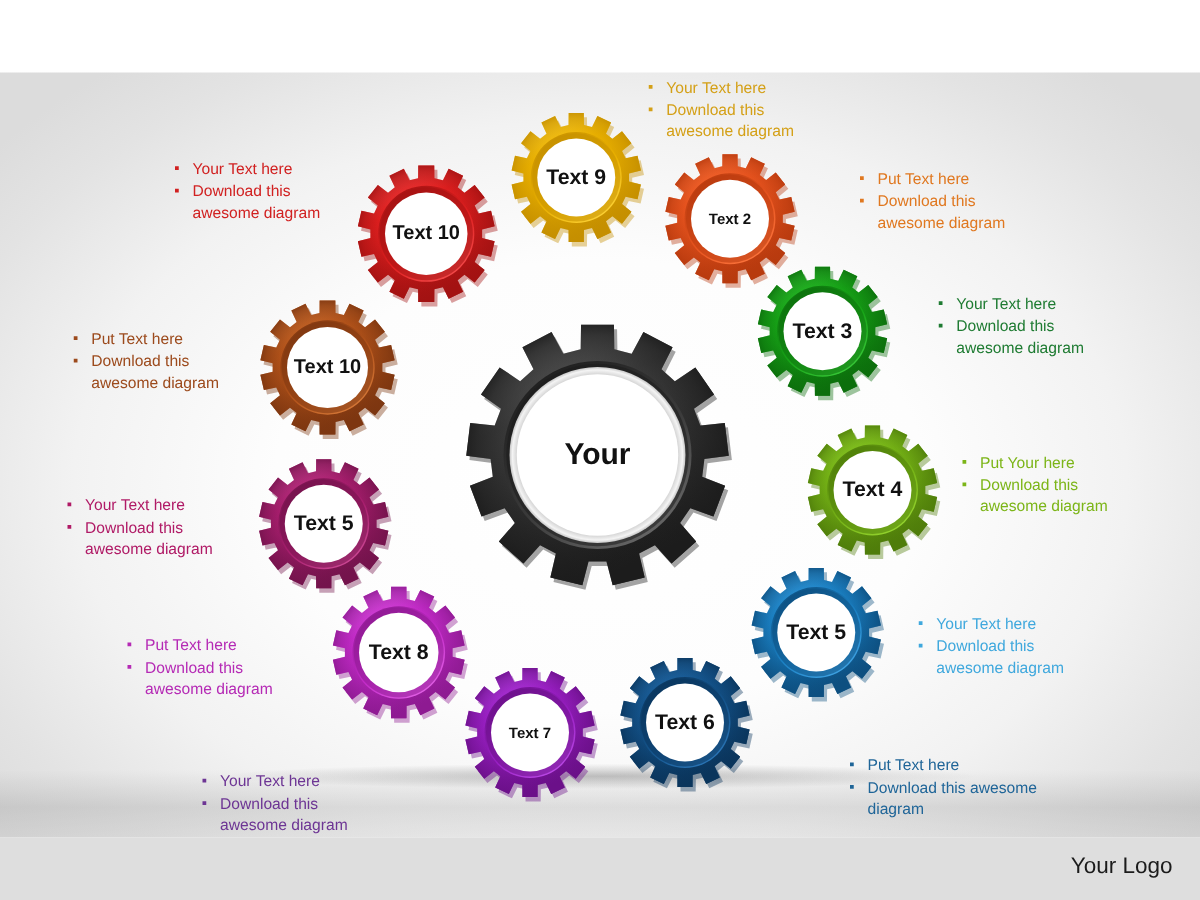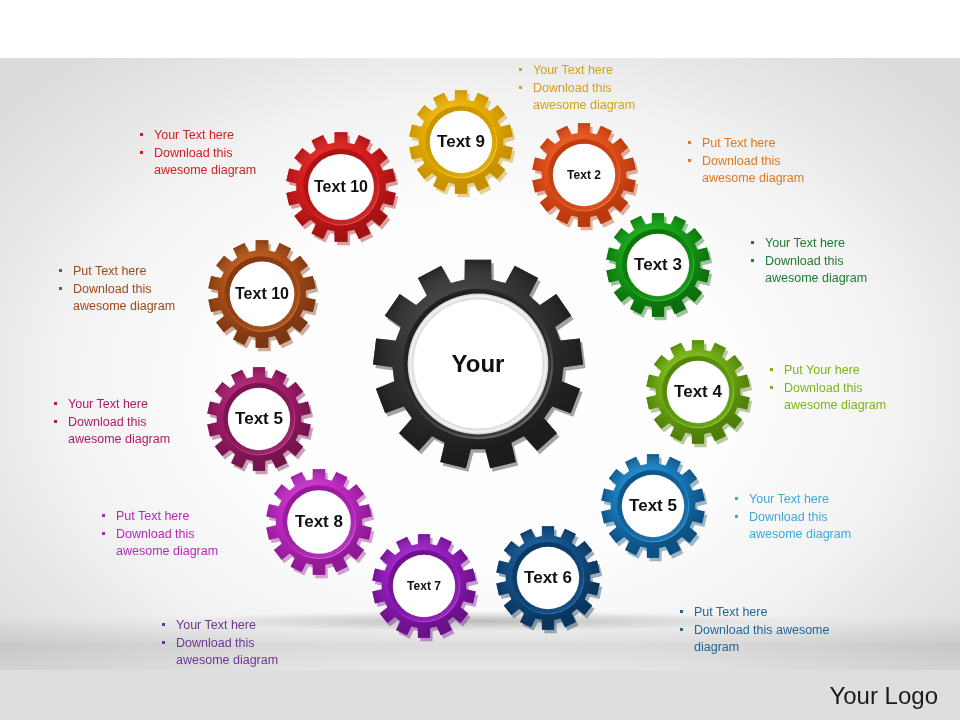--- a/index.html
+++ b/index.html
@@ -28,21 +28,21 @@
     background:linear-gradient(to bottom,rgba(0,0,0,0) 0%,rgba(90,90,90,0.16) 55%,rgba(120,120,120,0.10) 100%);
   }
   #stage-shadow2{
     position:absolute;left:60px;bottom:36px;width:840px;height:26px;
     background:radial-gradient(ellipse 420px 14px at 50% 50%,rgba(60,60,60,0.30) 0%,rgba(60,60,60,0.0) 72%);
   }
   #footer{
     position:absolute;left:0;top:670px;width:960px;height:50px;background:#dedede;
   }
   #logo{
-    position:absolute;right:22px;top:682px;font-size:24px;color:#1b1b1b;
+    position:absolute;right:22px;top:682px;font-size:18px;color:#1b1b1b;
     font-family:"Liberation Sans",sans-serif;
   }
 
   
   .gear{position:absolute;}
   .gear svg{display:block;overflow:visible;}
   .gear .glabel{
     position:absolute;left:0;top:0;width:100%;height:100%;
     display:flex;align-items:center;justify-content:center;
     font-weight:bold;color:#111;pointer-events:none;

